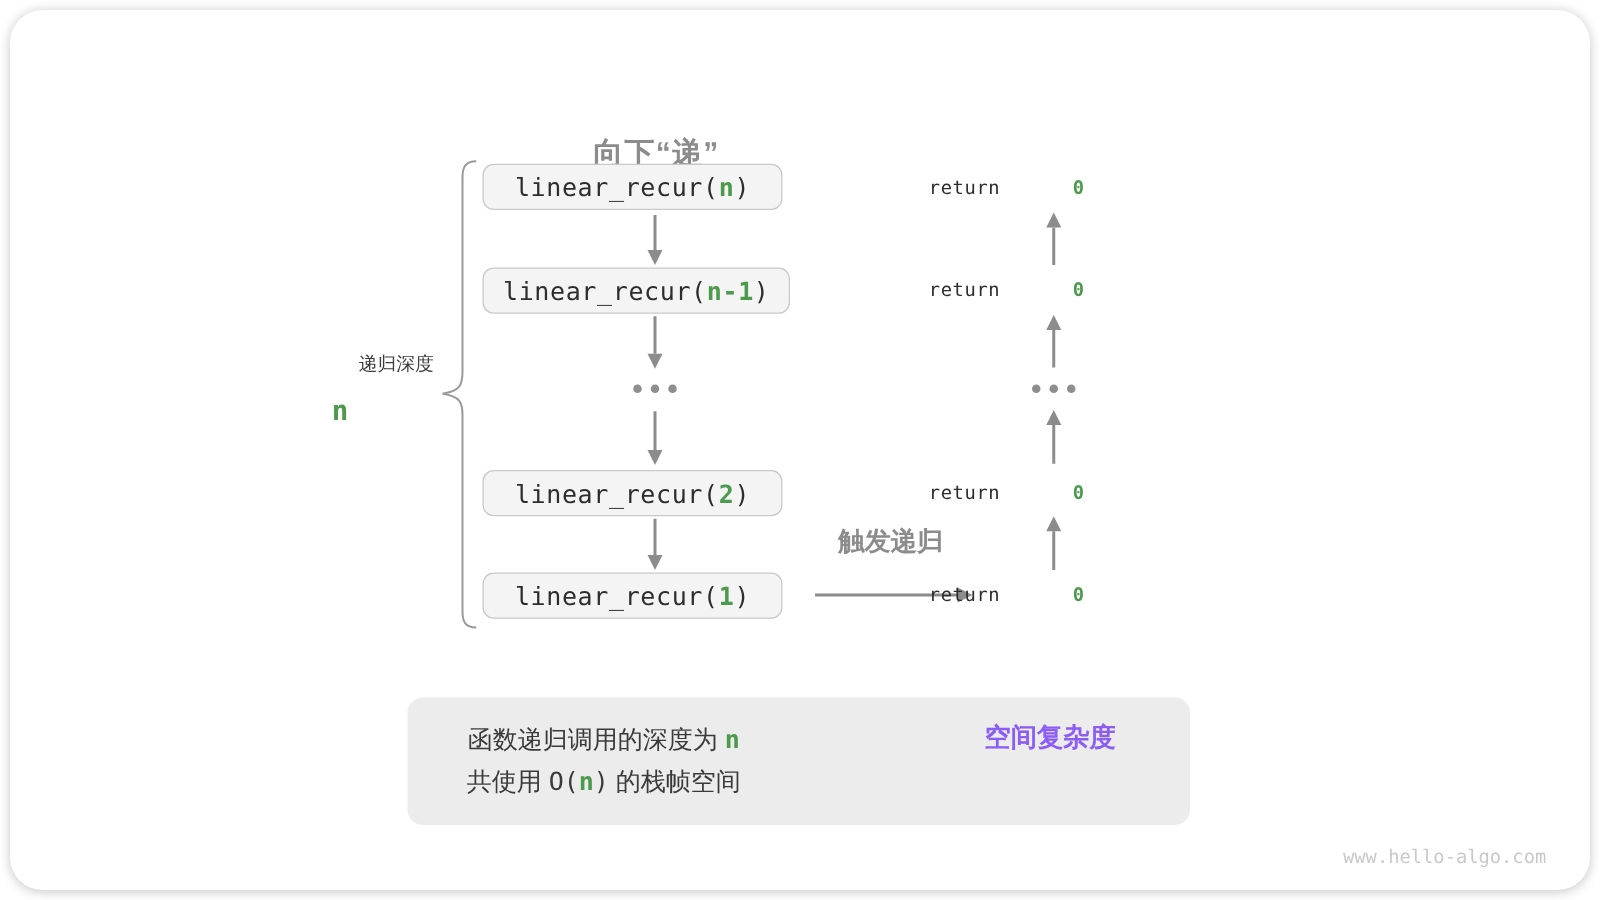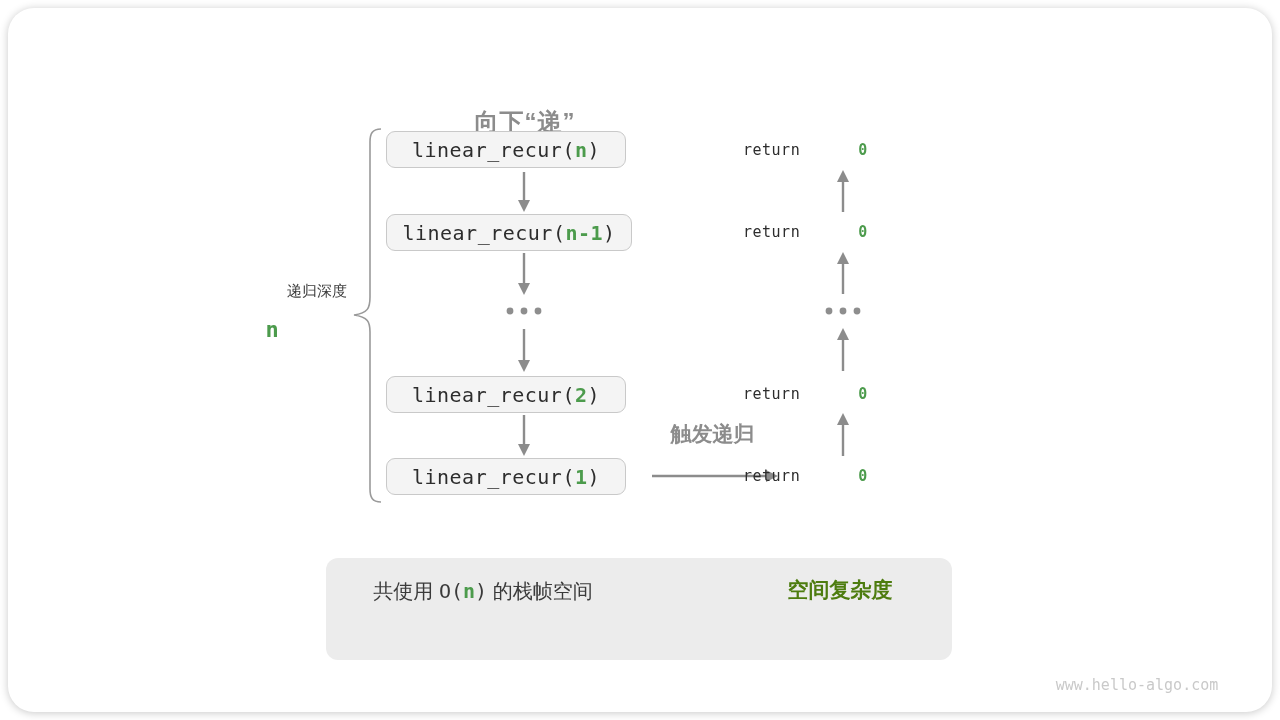--- a/index.html
+++ b/index.html
@@ -67,29 +67,29 @@
   .summary-left .arg {
     font-family: "DejaVu Sans Mono", "Liberation Mono", monospace;
     color: #4c9b4c; font-weight: bold;
   }
   .summary-left .omono {
     font-family: "DejaVu Sans Mono", "Liberation Mono", monospace;
     color: #3a3a3a;
   }
   .summary-result-title {
     left: 736px; top: 576px; width: 208px; text-align: center;
-    font-size: 21px; font-weight: bold; color: #4d7c0f; white-space: nowrap;
+    font-size: 21px; font-weight: bold; color: #8b5cf6; white-space: nowrap;
   }
   .summary-result-value {
     left: 736px; top: 612px; width: 208px; text-align: center;
     font-size: 23px; font-weight: bold; color: #0d7dd1; white-space: nowrap;
   }
 
   .watermark {
-    left: 1037px; top: 676px; width: 200px; text-align: center;
+    left: 1037px; top: 676px; width: 200px; text-align: right;
     font-family: "DejaVu Sans Mono", "Liberation Mono", monospace;
     font-size: 15px; color: #c9c9c9; white-space: nowrap;
   }
 
   svg.overlay { position: absolute; left: 0; top: 0; width: 1280px; height: 720px; pointer-events: none; }
   .arrow-line { stroke: #8c8c8c; stroke-width: 2.4; }
   .arrow-head { fill: #8c8c8c; }
   .dot { fill: #8e8e8e; }
 </style>
 </head>
@@ -199,19 +199,22 @@
       <span class="val">0</span>
   </div>
 
   <div class="abs base-case-label">
     <div>触发递归</div>
   </div>
 
   <div class="abs summary-box"></div>
   <div class="abs summary-left">
     <div class="line">
+      <span>函数递归调用的深度为 </span><span class="arg">n</span>
+    </div>
+    <div class="line">
       <span>共使用 </span><span class="omono">O(</span><span class="arg">n</span><span class="omono">)</span><span> 的栈帧空间</span>
     </div>
   </div>
   <div class="abs summary-result-title">空间复杂度</div>
 
   <div class="abs watermark">www.hello-algo.com</div>
 </div>
 
 </body></html>

